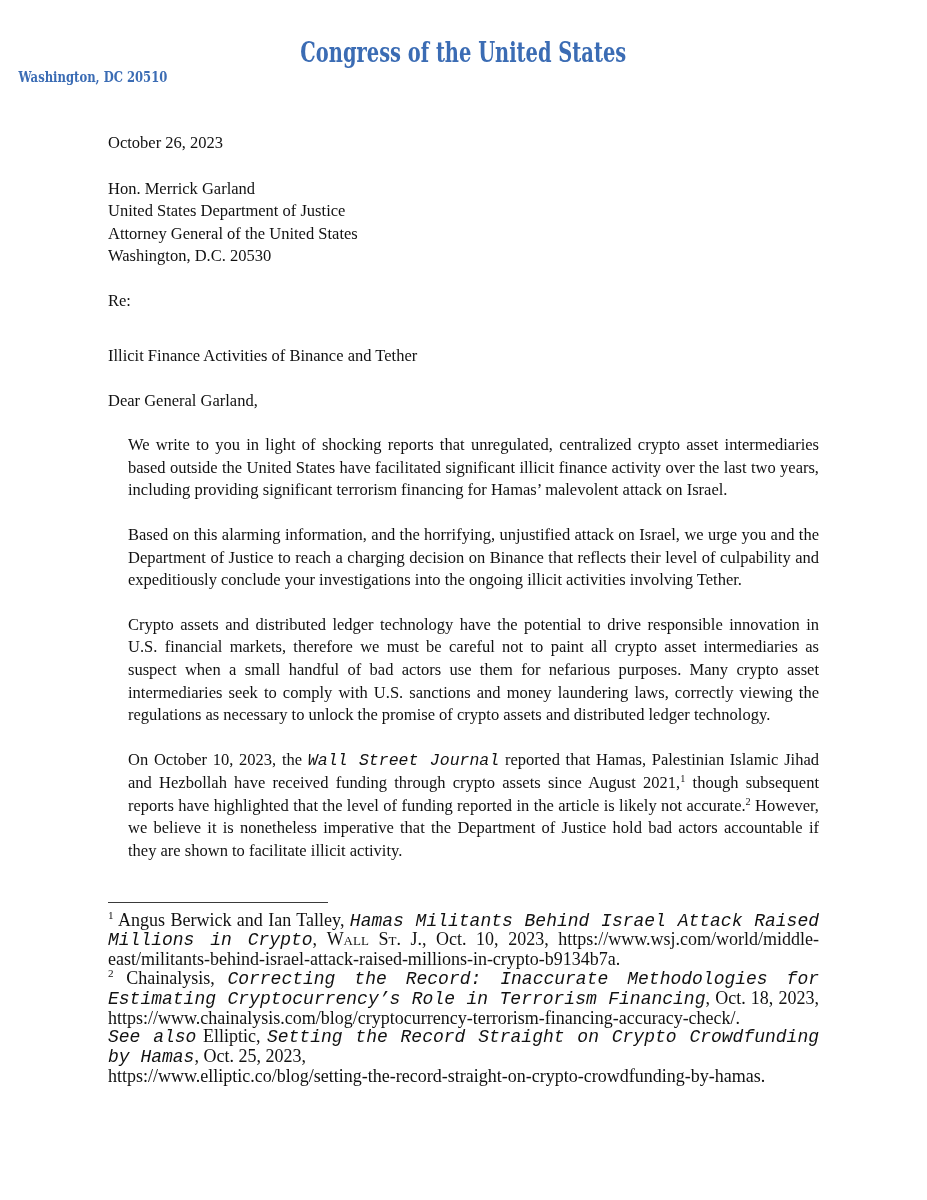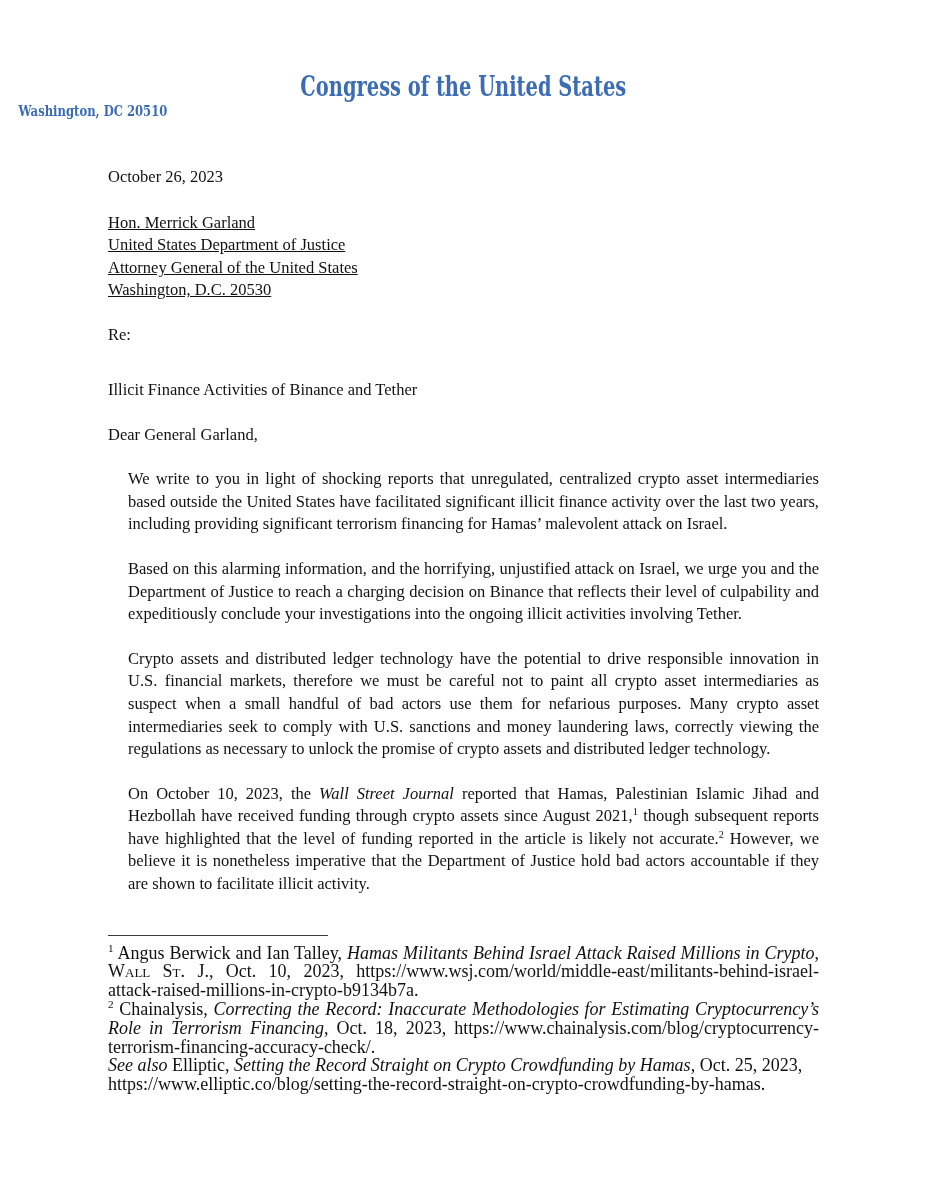--- a/index.html
+++ b/index.html
@@ -8,21 +8,21 @@
     width: 927px;
     height: 1200px;
     margin: 0 auto;
     background: #ffffff;
     font-family: "Liberation Serif", serif;
     color: #111111;
     overflow: hidden;
     box-sizing: border-box;
   }
   .letterhead {
-    padding-top: 72px;
+    padding-top: 38px;
     text-align: center;
   }
   .lh-title {
     display: inline-block;
     font-family: "DejaVu Serif", serif;
     font-weight: bold;
     font-size: 27px;
     line-height: 30px;
     color: #3b6cb4;
     transform: scaleX(0.72);
@@ -44,42 +44,42 @@
     transform-origin: center;
     white-space: nowrap;
   }
   .letter-body {
     margin: 0 108px 0 108px;
     width: 711px;
     font-size: 16.5px;
     line-height: 22.6px;
   }
   .date-line { margin-top: 46px; }
-  .address-block { margin-top: 23px; text-decoration: underline; }
+  .address-block { margin-top: 23px; }
   .re-line { margin-top: 22px; display: flex; flex-direction: column; }
   .re-label { width: 55px; flex: 0 0 55px; }
   .salutation { margin-top: 22px; }
   .para {
     margin-top: 22px;
     text-align: justify;
     margin-left: 20px;
   }
   .footnote-block { margin-top: 39px; }
   .footnote-sep {
     width: 220px;
     border: none;
     border-top: 1.6px solid #3a3a3a;
     margin: 0 0 8px 0;
   }
   .footnote {
     font-size: 18px;
     line-height: 18.8px;
     text-align: justify;
   }
-  .seg-i { font-style: italic; }
+  .seg-i { font-style: italic; font-family: Liberation Mono, monospace; }
   .seg-sup {
     vertical-align: super;
     font-size: 0.62em;
     line-height: 0;
   }
   .seg-sc { font-variant: small-caps; }
 </style>
 </head>
 <body>
 

